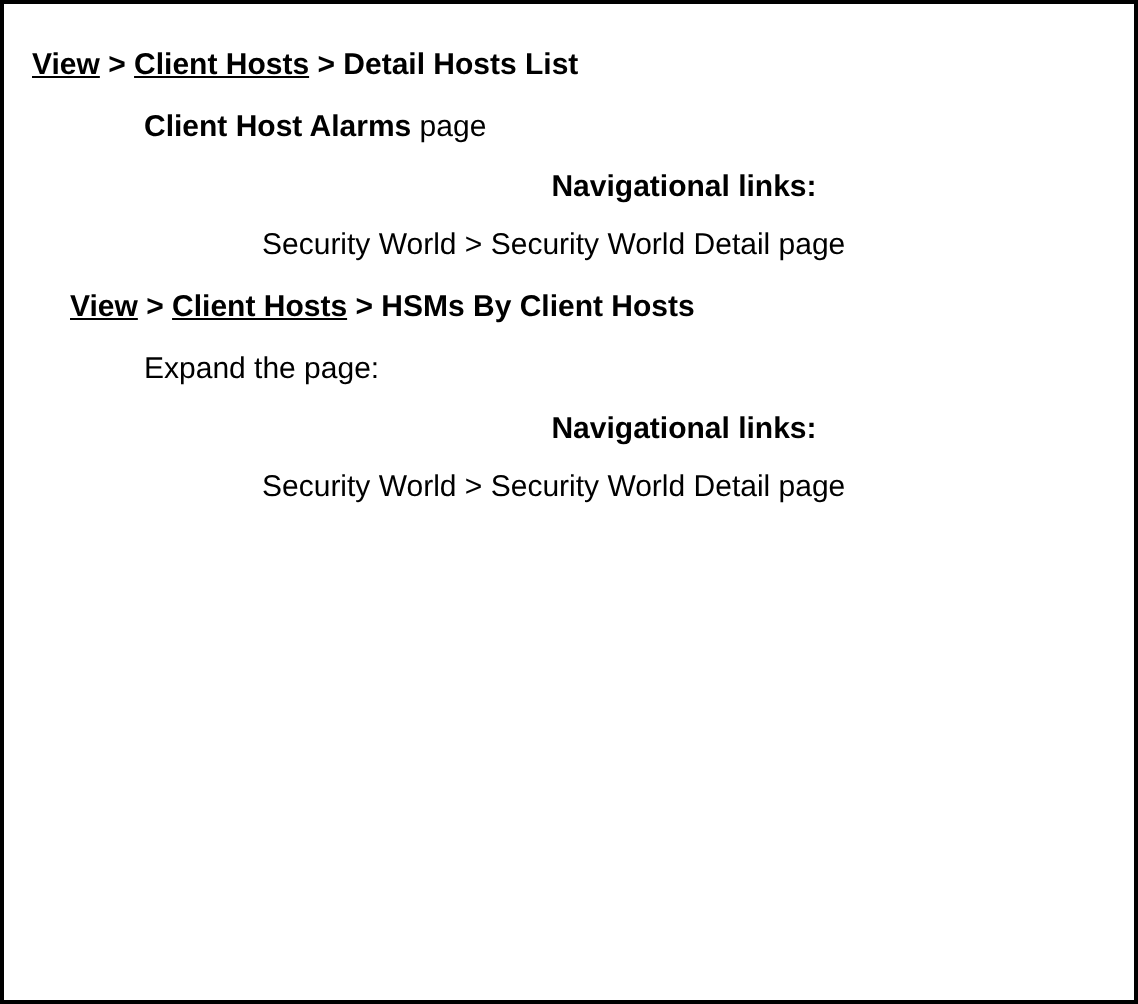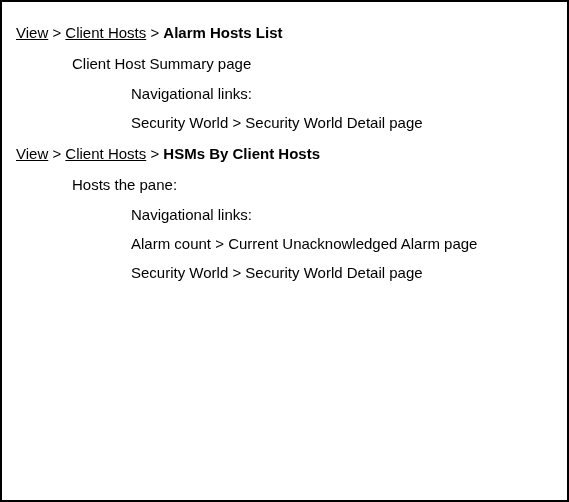--- a/index.html
+++ b/index.html
@@ -23,60 +23,61 @@
     .breadcrumb {
       margin-bottom: 2px;
     }
     .breadcrumb .bc-link {
       text-decoration: underline;
     }
     .breadcrumb .bc-current {
       font-weight: bold;
     }
     .bold {
-      font-weight: normal;
+      font-weight: bold;
+      text-align: center;
     }
     .indent-1 {
       padding-left: 56px;
     }
     .indent-2 {
       padding-left: 115px;
     }
     .section-2 {
       margin-top: 2px;
+      margin-left: 19px;
     }
   </style>
 </head>
 <body>
 
 <div class="container">
 
   <div class="breadcrumb">
     <span class="bc-link bold">View</span>
     <span class="bold"> &gt; </span>
     <span class="bc-link bold">Client Hosts</span>
     <span class="bold"> &gt; </span>
-    <span class="bc-current">Alarm Hosts List</span>
+    <span class="bc-current">Detail Hosts List</span>
   </div>
 
   <div class="indent-1">
-    <span class="bold">Client Host Summary</span><span> page</span>
+    <span class="bold">Client Host Alarms</span><span> page</span>
   </div>
 
   <div class="indent-2 bold">Navigational links:</div>
   <div class="indent-2">Security World &gt; Security World Detail page</div>
 
   <div class="breadcrumb section-2">
     <span class="bc-link bold">View</span>
     <span class="bold"> &gt; </span>
     <span class="bc-link bold">Client Hosts</span>
     <span class="bold"> &gt; </span>
     <span class="bc-current">HSMs By Client Hosts</span>
   </div>
 
 
-  <div class="indent-1">Hosts the pane:</div>
+  <div class="indent-1">Expand the page:</div>
 
   <div class="indent-2 bold">Navigational links:</div>
-  <div class="indent-2">Alarm count &gt; Current Unacknowledged Alarm page</div>
   <div class="indent-2">Security World &gt; Security World Detail page</div>
 
 </div>
 
 </body></html>

